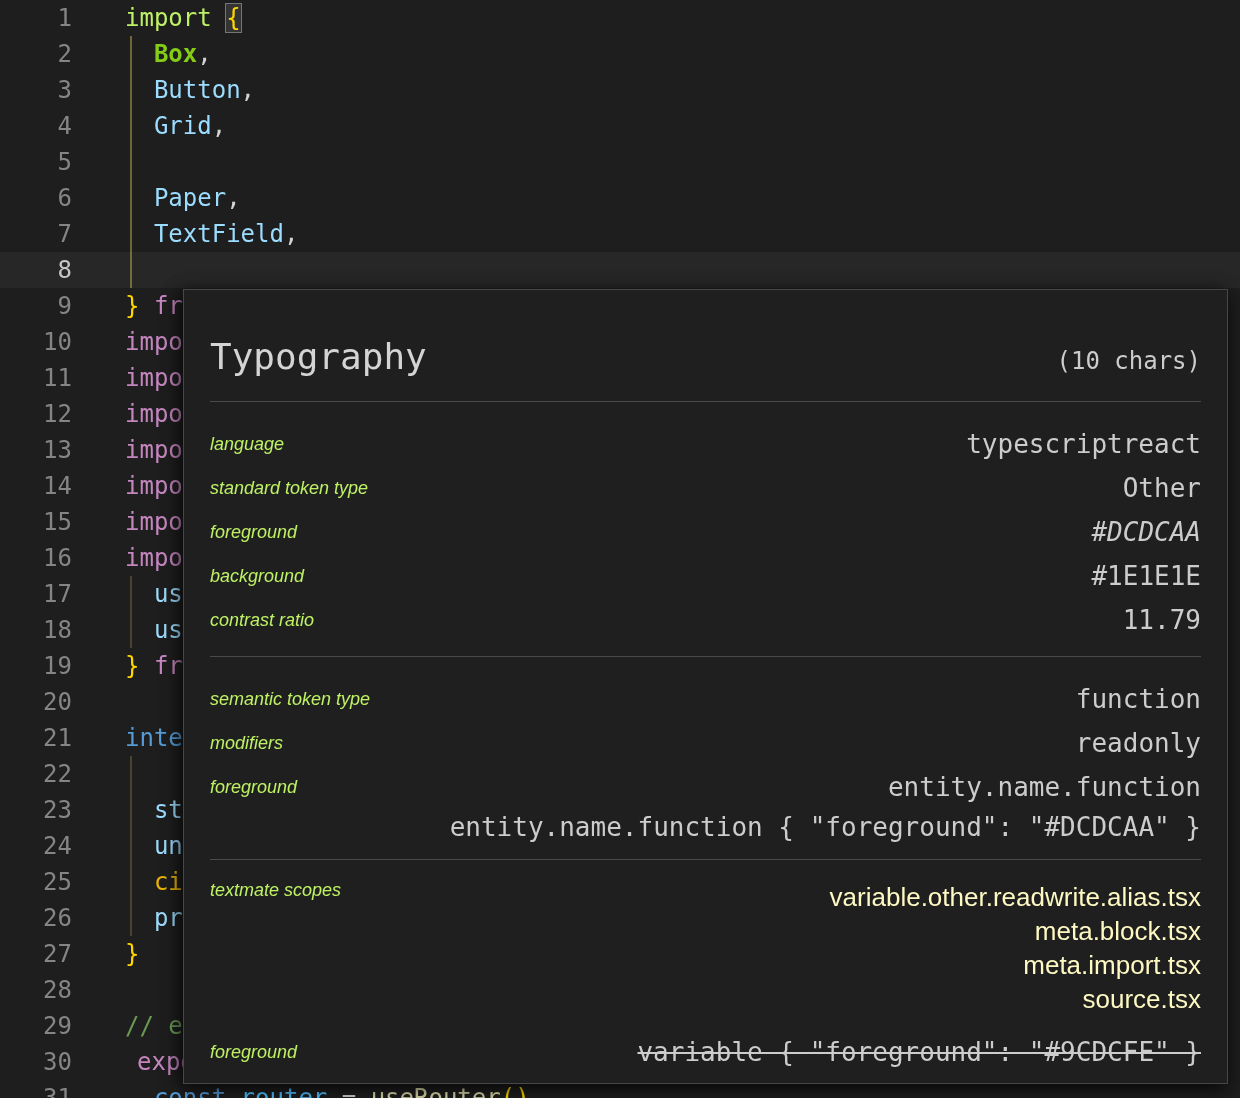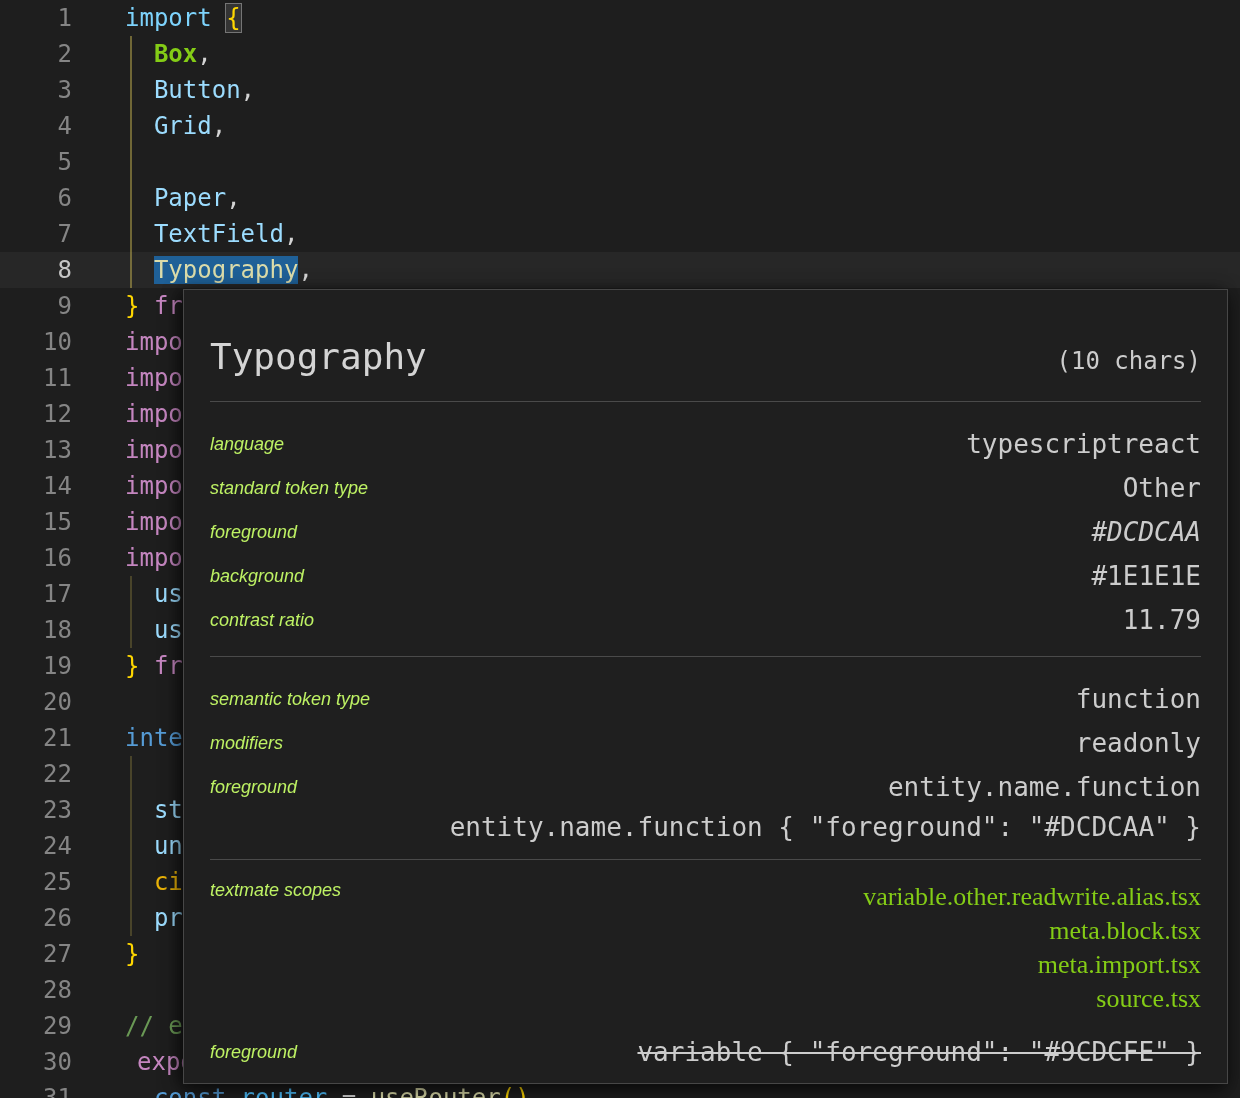--- a/index.html
+++ b/index.html
@@ -46,37 +46,37 @@
   .meta-row{display:flex;justify-content:space-between;align-items:center;height:44px;}
   .meta-label{font-size:18px;color:#bef264;font-style:italic;}
   .meta-value{font-family:"DejaVu Sans Mono",monospace;font-size:26px;text-align:right;color:#cccccc;}
   .meta-value.italic{font-style:italic;}
   .rule-line{
     font-family:"DejaVu Sans Mono",monospace;font-size:26px;
     text-align:right;height:36px;line-height:36px;color:#cccccc;
   }
   .tm-row{display:flex;justify-content:space-between;align-items:flex-start;gap:46px;}
   .scopes{text-align:right;}
-  .scope-line{font-family:Liberation Serif, serif;font-size:26px;line-height:34px;color:#84cc16;}
+  .scope-line{font-family:Liberation Sans, sans-serif;font-size:26px;line-height:34px;color:#fef9c3;}
   .tm-fg-row{display:flex;justify-content:space-between;align-items:center;height:44px;margin-top:14px;}
   .strike{text-decoration:line-through;}
 </style>
 </head>
 <body>
 
 <div class="editor">
   <div>
-      <div class="line-row"><div class="gutter">1</div><div class="code"><span style="color: #7dd3fc;">import</span><span style="color: rgb(212, 212, 212);"> </span><span class="bracket-match" style="color: rgb(255, 215, 0);">{</span></div></div>
+      <div class="line-row"><div class="gutter">1</div><div class="code"><span style="color: #bef264;">import</span><span style="color: rgb(212, 212, 212);"> </span><span class="bracket-match" style="color: rgb(255, 215, 0);">{</span></div></div>
       <div class="line-row"><div class="gutter">2</div><div class="code"><span style="color: rgb(212, 212, 212);">  </span><span style="color: #84cc16; font-weight: bold;">Box</span><span style="color: rgb(212, 212, 212);">,</span></div></div>
       <div class="line-row"><div class="gutter">3</div><div class="code"><span style="color: rgb(212, 212, 212);">  </span><span style="color: rgb(156, 220, 254);">Button</span><span style="color: rgb(212, 212, 212);">,</span></div></div>
       <div class="line-row"><div class="gutter">4</div><div class="code"><span style="color: rgb(212, 212, 212);">  </span><span style="color: rgb(156, 220, 254);">Grid</span><span style="color: rgb(212, 212, 212);">,</span></div></div>
       <div class="line-row"><div class="gutter">5</div></div>
       <div class="line-row"><div class="gutter">6</div><div class="code"><span style="color: rgb(212, 212, 212);">  </span><span style="color: rgb(156, 220, 254);">Paper</span><span style="color: rgb(212, 212, 212);">,</span></div></div>
       <div class="line-row"><div class="gutter">7</div><div class="code"><span style="color: rgb(212, 212, 212);">  </span><span style="color: rgb(156, 220, 254);">TextField</span><span style="color: rgb(212, 212, 212);">,</span></div></div>
-      <div class="line-row current"><div class="gutter active">8</div><div class="code"><span style="color: rgb(212, 212, 212);">  </span><span class=" inspected" style="color: rgb(220, 220, 170);">Typography</span><span style="color: rgb(212, 212, 212);">,</span></div></div>
+      <div class="line-row current"><div class="gutter active">8</div></div>
       <div class="line-row"><div class="gutter">9</div><div class="code"><span style="color: rgb(255, 215, 0);">}</span><span style="color: rgb(212, 212, 212);"> </span><span style="color: rgb(197, 134, 192);">fr</span></div></div>
       <div class="line-row"><div class="gutter">10</div><div class="code"><span style="color: rgb(197, 134, 192);">impo</span></div></div>
       <div class="line-row"><div class="gutter">11</div><div class="code"><span style="color: rgb(197, 134, 192);">impo</span></div></div>
       <div class="line-row"><div class="gutter">12</div><div class="code"><span style="color: rgb(197, 134, 192);">impo</span></div></div>
       <div class="line-row"><div class="gutter">13</div><div class="code"><span style="color: rgb(197, 134, 192);">impo</span></div></div>
       <div class="line-row"><div class="gutter">14</div><div class="code"><span style="color: rgb(197, 134, 192);">impo</span></div></div>
       <div class="line-row"><div class="gutter">15</div><div class="code"><span style="color: rgb(197, 134, 192);">impo</span></div></div>
       <div class="line-row"><div class="gutter">16</div><div class="code"><span style="color: rgb(197, 134, 192);">impo</span></div></div>
       <div class="line-row"><div class="gutter">17</div><div class="code"><span style="color: rgb(212, 212, 212);">  </span><span style="color: rgb(156, 220, 254);">us</span></div></div>
       <div class="line-row"><div class="gutter">18</div><div class="code"><span style="color: rgb(212, 212, 212);">  </span><span style="color: rgb(156, 220, 254);">us</span></div></div>

